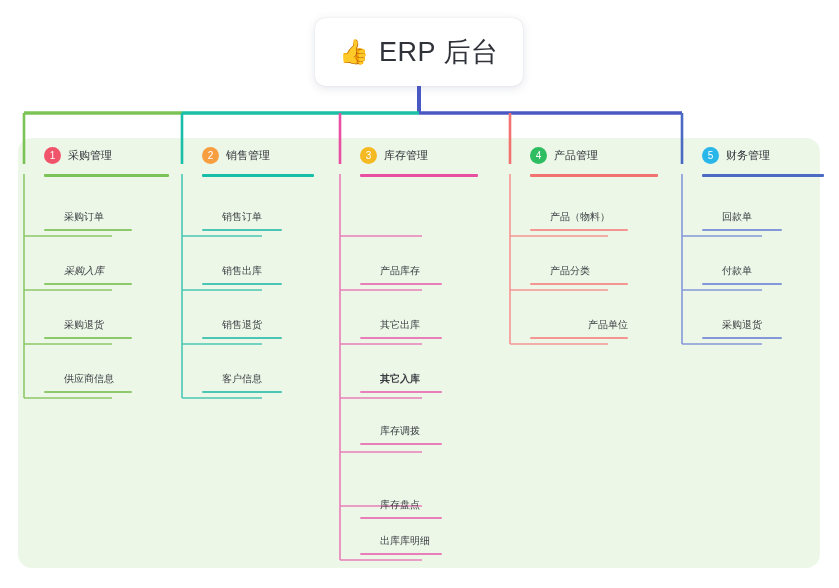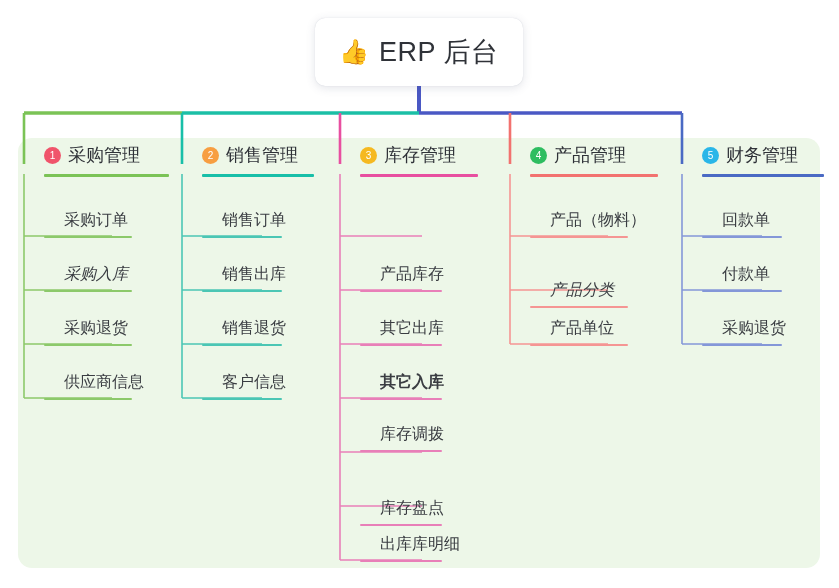--- a/index.html
+++ b/index.html
@@ -100,40 +100,40 @@
     height: 17px;
     border-radius: 50%;
     color: #ffffff;
     font-size: 10px;
     line-height: 17px;
     text-align: center;
     flex: 0 0 auto;
     font-weight: normal;
   }
   .col-title {
-    font-size: 18px;
+    font-size: 11px;
     color: #2f3238;
     white-space: nowrap;
     text-align: center;
   }
   .head-rule {
     position: absolute;
     left: 22px;
     top: 36px;
     height: 3px;
     border-radius: 1px;
   }
 
   
   .leaf {
     position: absolute;
     left: 22px;
   }
   .leaf-label {
-    font-size: 16px;
+    font-size: 10px;
     color: #3a3d42;
     white-space: nowrap;
     padding-left: 20px;
     padding-bottom: 5px;
     display: block;
   }
   .leaf-rule {
     height: 1.6px;
     border-radius: 1px;
   }
@@ -271,25 +271,25 @@
       <div class="column" style="left: 490px;">
         <div class="col-head">
           <span class="badge" style="background: rgb(46, 189, 96);">4</span>
           <span class="col-title">产品管理</span>
         </div>
         <div class="head-rule" style="width: 128px; background: rgb(242, 114, 111);"></div>
         <div class="leaf" style="top: 72px;">
           <span class="leaf-label">产品（物料）</span>
           <div class="leaf-rule" style="width: 98px; background: rgb(245, 149, 147);"></div>
         </div>
-        <div class="leaf" style="top: 142px; font-style: italic;">
+        <div class="leaf" style="top: 126px;">
           <span class="leaf-label">产品分类</span>
           <div class="leaf-rule" style="width: 98px; background: rgb(245, 149, 147);"></div>
         </div>
-        <div class="leaf" style="top: 180px;">
+        <div class="leaf" style="top: 180px; text-align: right;">
           <span class="leaf-label">产品单位</span>
           <div class="leaf-rule" style="width: 98px; background: rgb(245, 149, 147);"></div>
         </div>
       </div>
       <div class="column" style="left: 662px;">
         <div class="col-head">
           <span class="badge" style="background: rgb(41, 182, 232);">5</span>
           <span class="col-title">财务管理</span>
         </div>
         <div class="head-rule" style="width: 122px; background: rgb(74, 106, 196);"></div>

